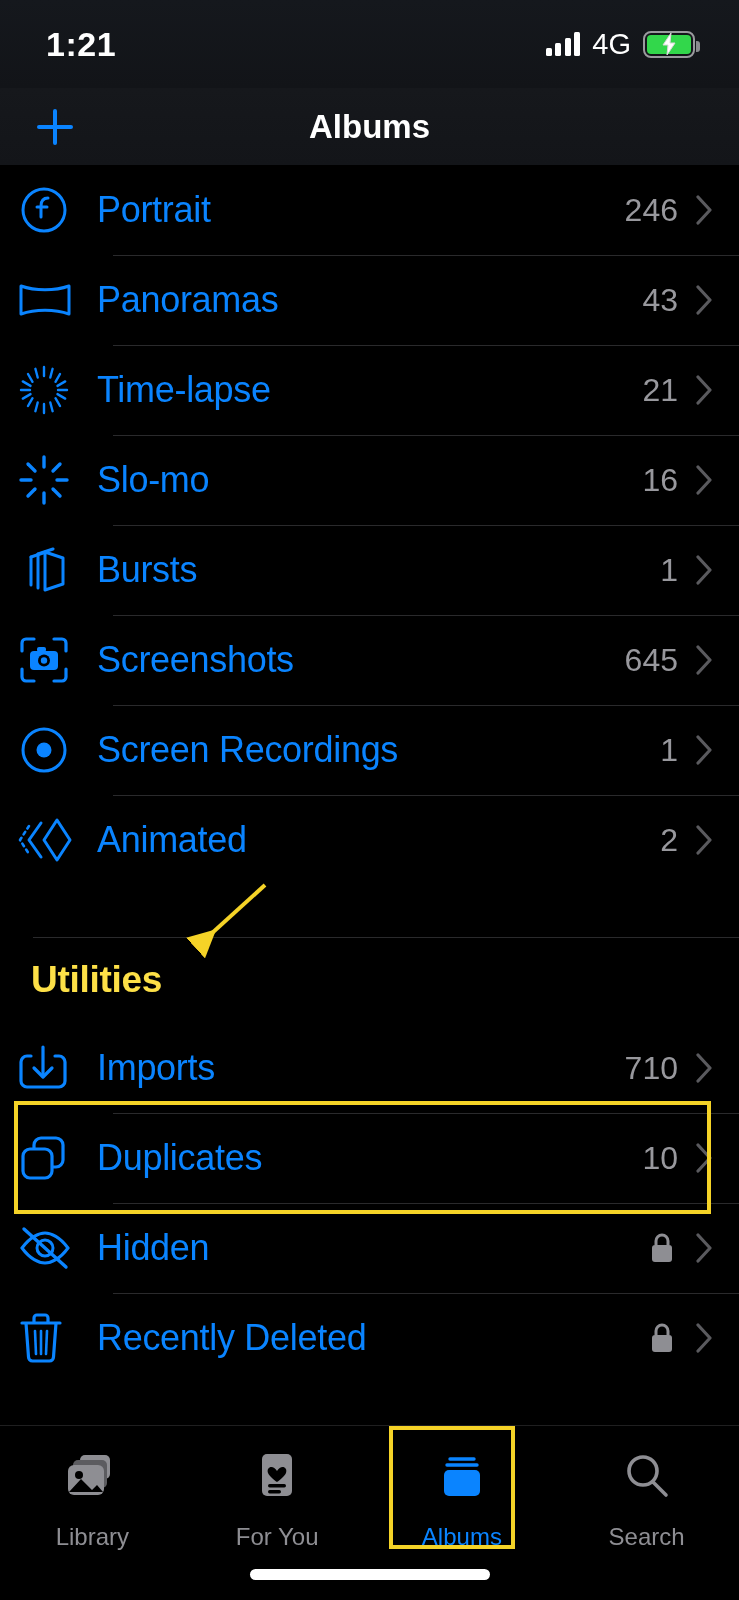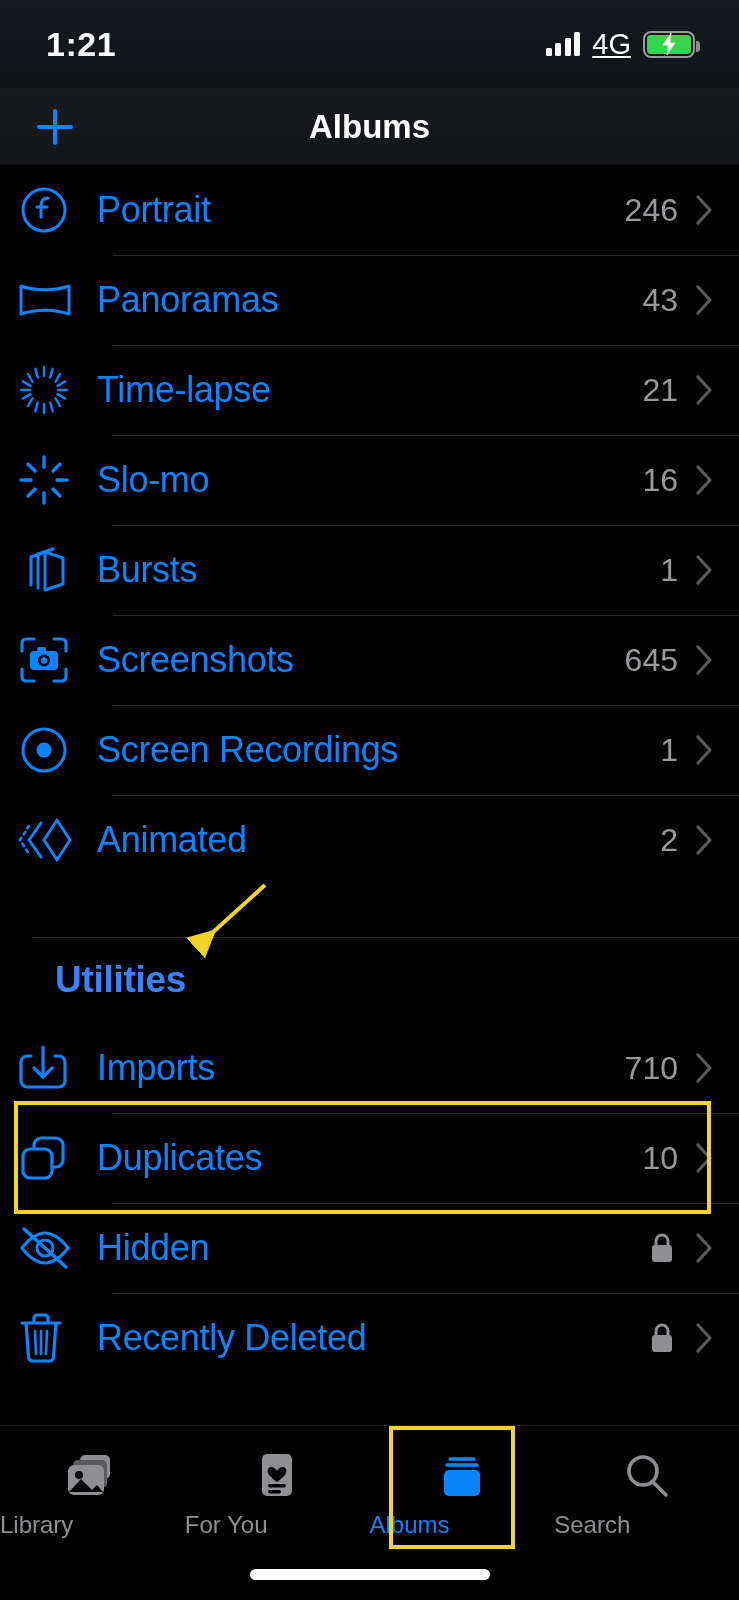--- a/index.html
+++ b/index.html
@@ -19,21 +19,21 @@
     padding:0 44px 0 46px;
   }
   .clock{ color:#fff; font-size:34px; font-weight:600; letter-spacing:.5px; }
   .status-right{ display:flex; align-items:center; gap:12px; }
   .bars{ display:flex; align-items:flex-end; gap:3.5px; height:24px; }
   .bars i{ display:block; width:6px; background:#fff; border-radius:1.5px; }
   .bars i:nth-child(1){ height:8px; }
   .bars i:nth-child(2){ height:13px; }
   .bars i:nth-child(3){ height:18px; }
   .bars i:nth-child(4){ height:24px; }
-  .net{ color:#fff; font-size:29px; font-weight:500;text-decoration:underline; }
+  .net{ color:#fff; font-size:29px; font-weight:500; }
   .battery{ position:relative; width:52px; height:27px; border:2.5px solid #9a9a9e;
             border-radius:8px; padding:2px; }
   .battery .fill{ width:100%; height:100%; background:#32D74B; border-radius:4px; }
   .battery .cap{ position:absolute; right:-7px; top:8px; width:4px; height:11px;
                  background:#8a8a8e; border-radius:0 3px 3px 0; }
   .battery .bolt{ position:absolute; left:0; top:0; width:100%; height:100%;
                   display:flex; align-items:center; justify-content:center; }
 
   
   .navbar{
@@ -62,39 +62,39 @@
     flex:1 1 auto; color:#0A84FF; font-size:36px; font-weight:400; letter-spacing:-.3px;
   }
   .row-count{ color:#98989d; font-size:32px; font-weight:400; margin-right:18px; }
   .row-lock{ margin-right:20px; display:flex; align-items:center; }
   .chev{ width:17px; height:30px; flex:0 0 17px; }
 
   
   .section-gap{ height:52px; position:relative; }
   .section-gap .sep{ position:absolute; top:52px; left:33px; right:0; height:1px; background:#2a2a2c; }
   .section-title{
-    height:86px; display:flex; align-items:center; padding-left:55px;
-    color:#3b82f6; font-size:37px; font-weight:700; letter-spacing:-.3px;
+    height:86px; display:flex; align-items:center; padding-left:31px;
+    color:#fde047; font-size:37px; font-weight:700; letter-spacing:-.3px;
   }
 
   
   .hl-box{
     position:absolute; border:4px solid #F5D327; pointer-events:none; z-index:40;
   }
   #hl-duplicates{ left:14px; top:1101px; width:697px; height:113px; }
   #hl-albums-tab{ left:389px; top:1426px; width:126px; height:123px; }
   .arrow-anno{ position:absolute; left:0; top:860px; z-index:41; pointer-events:none; }
 
   
   .tabbar{
     position:absolute; bottom:0; left:0; width:739px; height:175px;
     background:#000; border-top:1px solid #1f1f20;
     display:flex; align-items:flex-start; padding-top:24px;
   }
-  .tab{ flex:1 1 0; display:flex; flex-direction:column; gap:9px; cursor:pointer; }
+  .tab{ flex:1 1 0; display:flex; flex-direction:column; align-items:center; gap:21px; cursor:pointer; }
   .tab .tab-ico{ height:52px; display:flex; align-items:center; justify-content:center; }
   .tab .tab-label{ font-size:24px; color:#8e8e93; font-weight:400; }
   .tab.active .tab-label{ color:#0A84FF; }
   .home-indicator{
     position:absolute; bottom:20px; left:50%; transform:translateX(-50%);
     width:240px; height:11px; background:#fff; border-radius:6px;
   }
 </style>
 </head>
 <body>

